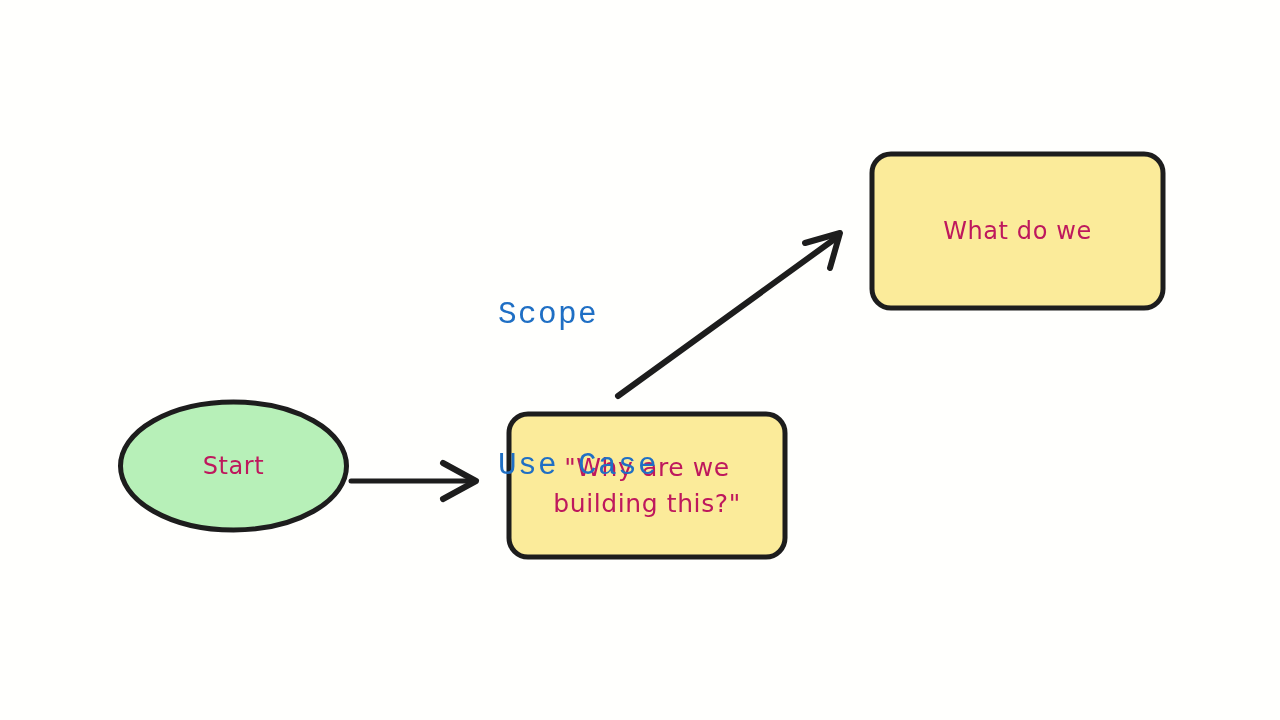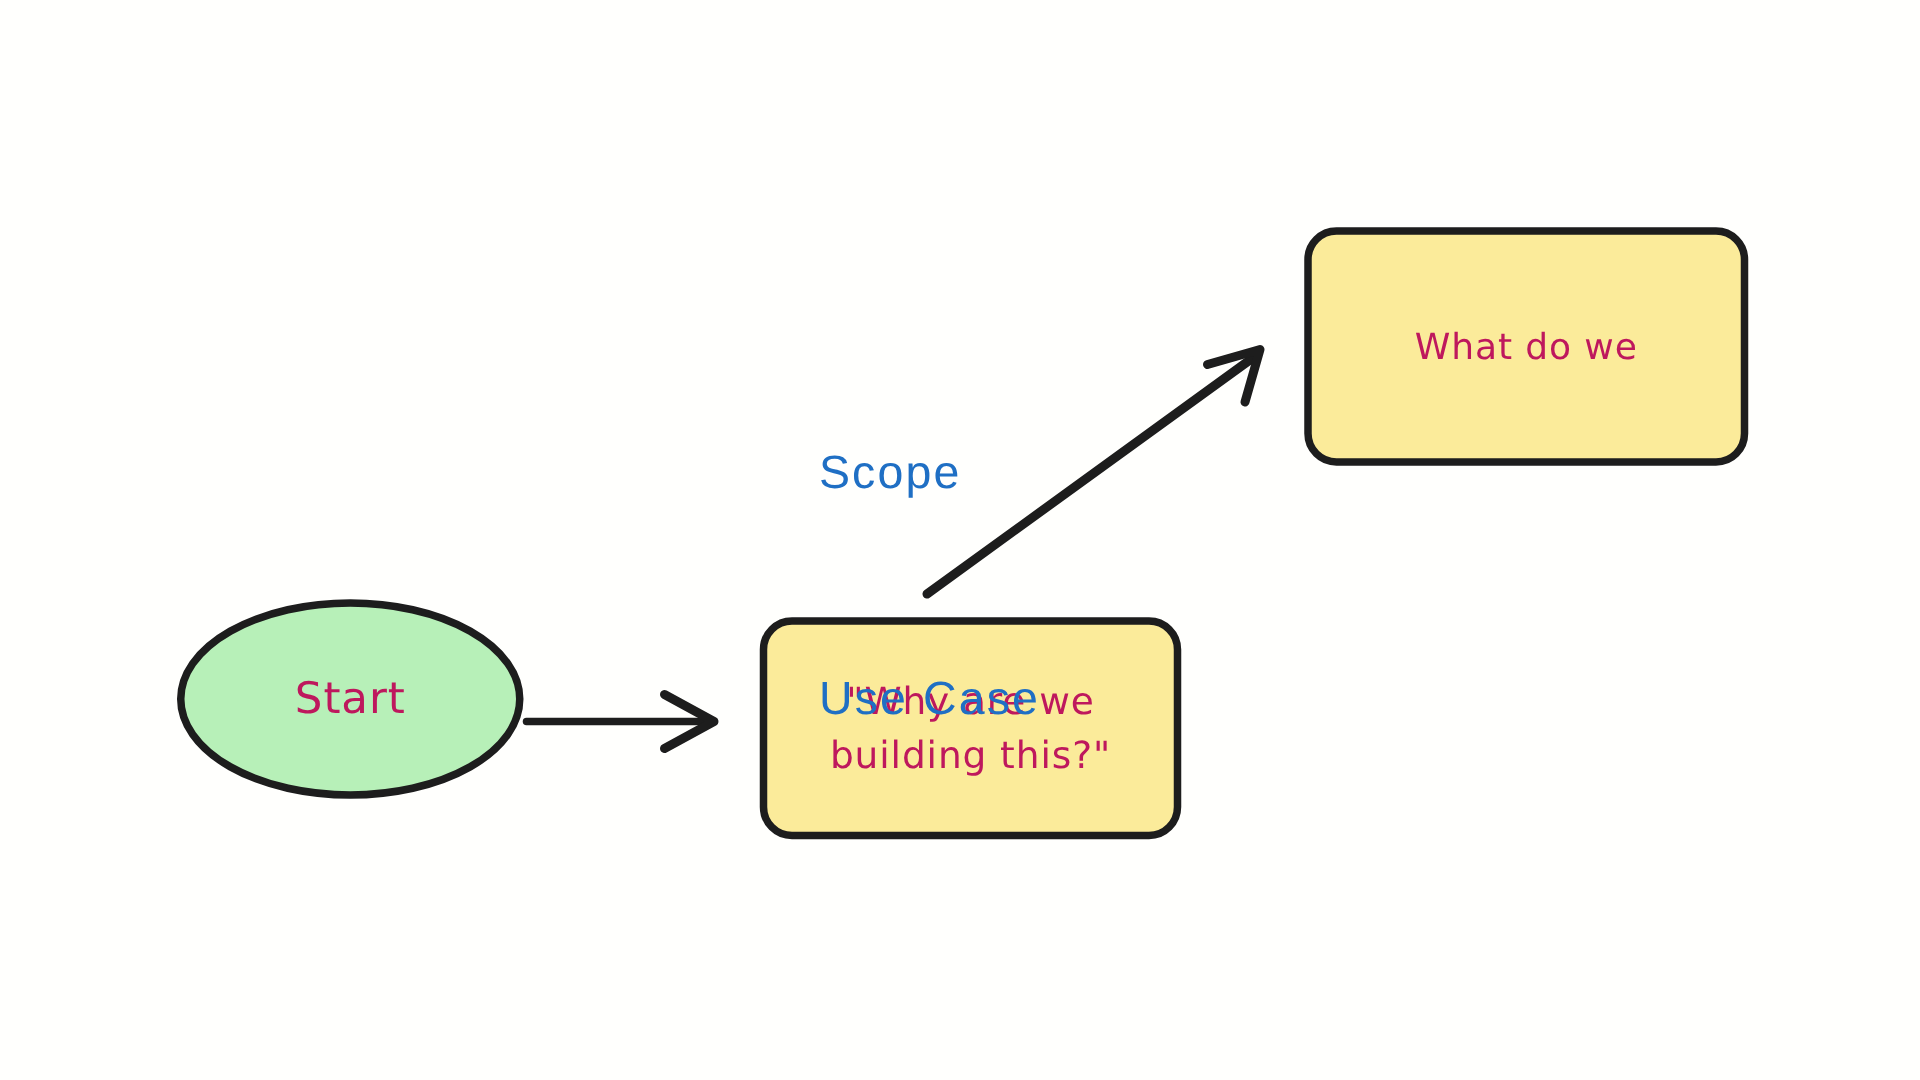--- a/index.html
+++ b/index.html
@@ -40,21 +40,21 @@
     line-height: 1.42;
     letter-spacing: 0.6px;
   }
 
   
   #label-start {
     left: 119px;
     top: 400px;
     width: 229px;
     height: 132px;
-    font-size: 29px;
+    font-size: 24px;
     letter-spacing: 1.2px;
   }
 
   
   #label-why {
     left: 507px;
     top: 412px;
     width: 280px;
     height: 147px;
     font-size: 25px;
@@ -71,23 +71,22 @@
 
   
   #annotation-scope {
     position: absolute;
     left: 498px;
     top: 190px;
     color: #1f6fc4;
     font-size: 31px;
     line-height: 1.62;
     letter-spacing: 1.4px;
-    font-family: Liberation Sans, sans-serif;
+    font-family: Liberation Mono, monospace;
     white-space: pre;
-    margin-left: 48px;
   }
   #annotation-scope .line { display: block; }
 </style>
 </head>
 <body>
 
 <div id="canvas">
 
   <svg id="diagram-svg" viewBox="0 0 1280 720">
 

